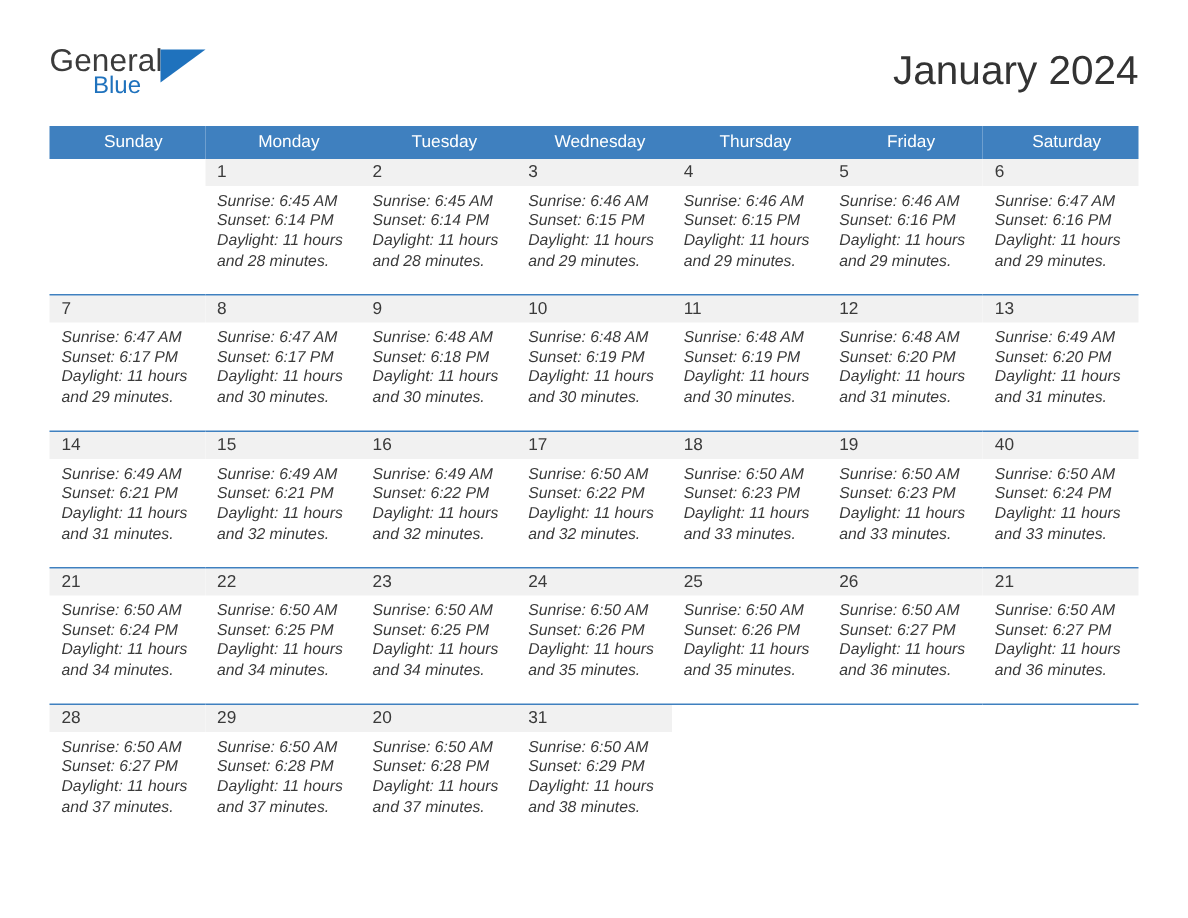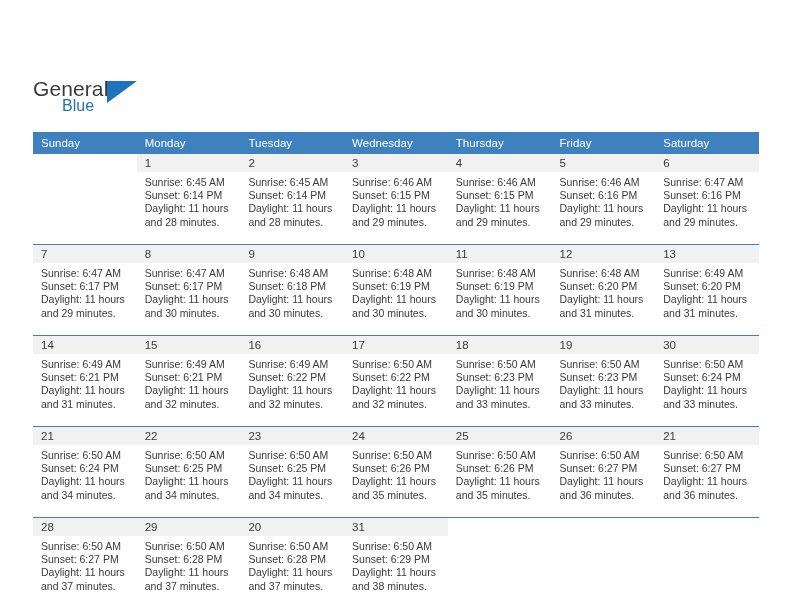--- a/index.html
+++ b/index.html
@@ -12,21 +12,20 @@
     height: 612px;
     font-family: "Liberation Sans", sans-serif;
     color: #2b2b2b;
     overflow: hidden;
   }
   .page {
     position: relative;
     width: 792px;
     height: 456px;
     box-sizing: border-box;
-    margin-top: 48px;
   }
 
   
   .header {
     display: flex;
     align-items: flex-start;
     justify-content: space-between;
     padding: 30px 33px 0 33px;
     box-sizing: border-box;
     height: 72px;
@@ -84,21 +83,21 @@
     margin: 12px 33px 0 33px;
     width: 726px;
     border-collapse: collapse;
     table-layout: fixed;
   }
   .calendar th {
     background: #3f80bf;
     color: #ffffff;
     font-weight: normal;
     font-size: 11.5px;
-    text-align: left;
+    text-align: center;
     padding: 5px 0 5px 8px;
     height: 19px;
     box-sizing: border-box;
   }
   .week-row td {
     vertical-align: top;
     padding: 0;
     border-top: 1px solid #3f80bf;
   }
   .week-row.first td {
@@ -118,39 +117,41 @@
     line-height: 12px;
   }
   .daycell.empty .daynum {
     background: transparent;
   }
   .dayinfo {
     padding: 4px 8px 0 8px;
     font-size: 10.5px;
     line-height: 13.2px;
     color: #3a3a3a;
+    font-style: italic;
   }
   .dayinfo div {
     white-space: normal;
   }
 </style>
 </head>
 <body>
 
 <div class="page">
 
   <div class="header">
 
     <div class="logo">
       <span class="logo-general">General</span>
       <span class="logo-tri"></span>
       <span class="logo-blue">Blue</span>
     </div>
 
     <div class="title-block">
+      <h1 class="cal-title">January 2024</h1>
     </div>
 
   </div>
 
   <table class="calendar">
     <thead>
       <tr id="weekday-row">
           <th>Sunday</th>
           <th>Monday</th>
           <th>Tuesday</th>
@@ -375,21 +376,21 @@
               <div class="dayinfo">
                 <div>Sunrise: 6:50 AM</div>
                 <div>Sunset: 6:23 PM</div>
                 <div>Daylight: 11 hours</div>
                 <div>and 33 minutes.</div>
               </div>
             </div>
           </td>
           <td>
             <div class="daycell">
-              <div class="daynum">30</div>
+              <div class="daynum">40</div>
               <div class="dayinfo">
                 <div>Sunrise: 6:50 AM</div>
                 <div>Sunset: 6:24 PM</div>
                 <div>Daylight: 11 hours</div>
                 <div>and 33 minutes.</div>
               </div>
             </div>
           </td>
         </tr>
         <tr class="week-row">

